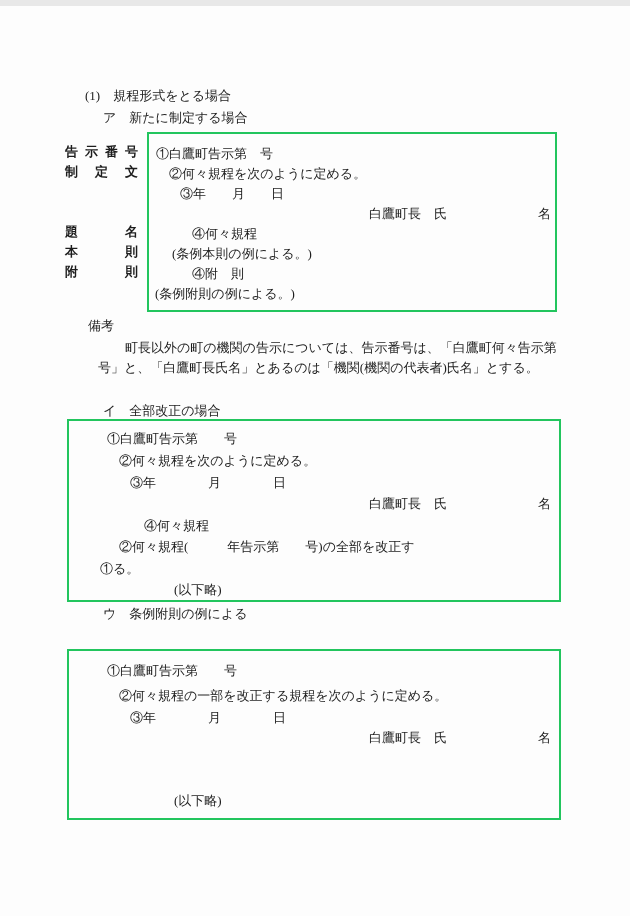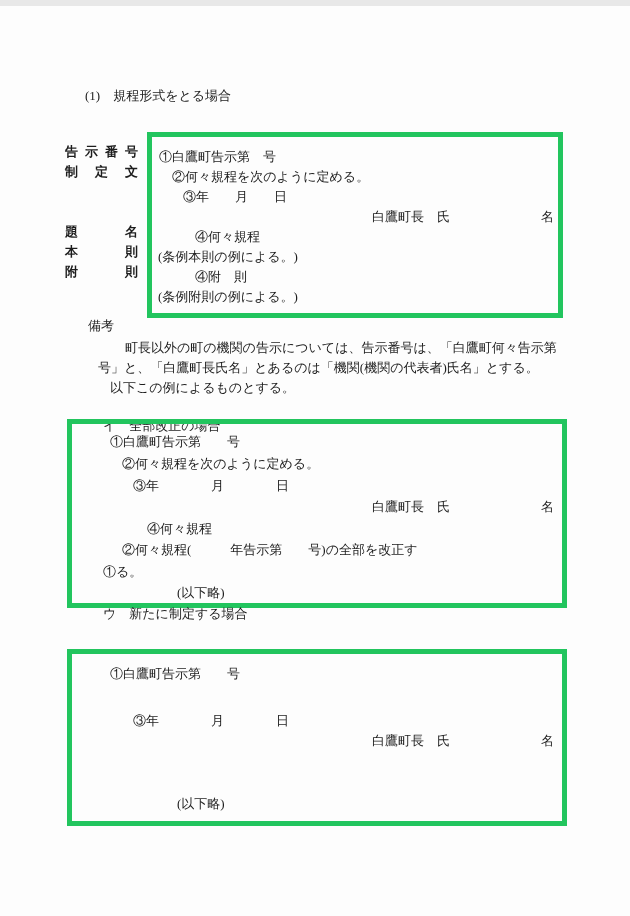--- a/index.html
+++ b/index.html
@@ -13,76 +13,77 @@
     color:#1d1d1d;
     overflow:hidden;
   }
   .t {
     position:absolute;
     white-space:pre;
     line-height:16px;
   }
   .frame {
     position:absolute;
-    border:5px solid #22c55e;
+    border:2px solid #22c55e;
   }
   .side-label {
     position:absolute;
     left:65px;
     width:73px;
     line-height:16px;
     text-align:justify;
     text-align-last:justify;
     font-weight:bold;
   }
 </style>
 </head>
 <body>
 
 <div class="page">
 
   <div class="t" style="left:85px;top:82px">(1)　規程形式をとる場合</div>
+  <div class="t" style="left:103px;top:104px">ア　新たに制定する場合</div>
 
   <div class="side-label" style="top:138px">告示番号</div>
   <div class="side-label" style="top:158px">制定文</div>
   <div class="side-label" style="top:218px">題名</div>
   <div class="side-label" style="top:238px">本則</div>
   <div class="side-label" style="top:258px">附則</div>
 
   <div class="frame" style="left:147px;top:126px;width:406px;height:176px">
     <div class="t" style="left:7px;top:12px">①白鷹町告示第　号</div>
     <div class="t" style="left:20px;top:32px">②何々規程を次のように定める。</div>
     <div class="t" style="left:31px;top:52px">③年　　月　　日</div>
     <div class="t" style="left:220px;top:72px">白鷹町長　氏　　　　　　　名</div>
     <div class="t" style="left:43px;top:92px">④何々規程</div>
-    <div class="t" style="left:6px;top:112px">(条例本則の例による。)</div>
+    <div class="t" style="left:23px;top:112px">(条例本則の例による。)</div>
     <div class="t" style="left:43px;top:132px">④附　則</div>
     <div class="t" style="left:6px;top:152px">(条例附則の例による。)</div>
   </div>
 
   <div class="t" style="left:88px;top:312px">備考</div>
   <div class="t" style="left:98px;top:354px">号」と、「白鷹町長氏名」とあるのは「機関(機関の代表者)氏名」とする。</div>
   <div class="t" style="left:125px;top:334px">町長以外の町の機関の告示については、告示番号は、「白鷹町何々告示第</div>
-  <div class="t" style="left:110px;top:374px">以下この例によるものとする。</div>
 
-  <div class="t" style="left:103px;top:412px">イ　全部改正の場合</div>
+  <div class="t" style="left:103px;top:397px">イ　全部改正の場合</div>
 
   <div class="frame" style="left:67px;top:413px;width:490px;height:179px">
     <div class="t" style="left:38px;top:10px">①白鷹町告示第　　号</div>
     <div class="t" style="left:50px;top:32px">②何々規程を次のように定める。</div>
     <div class="t" style="left:61px;top:54px">③年　　　　月　　　　日</div>
     <div class="t" style="left:300px;top:75px">白鷹町長　氏　　　　　　　名</div>
     <div class="t" style="left:75px;top:97px">④何々規程</div>
     <div class="t" style="left:50px;top:118px">②何々規程(　　　年告示第　　号)の全部を改正す</div>
     <div class="t" style="left:31px;top:140px">①る。</div>
     <div class="t" style="left:105px;top:161px">(以下略)</div>
   </div>
 
-  <div class="t" style="left:103px;top:600px">ウ　新たに制定する場合</div>
+  <div class="t" style="left:103px;top:600px">ウ　条例附則の例による</div>
 
   <div class="frame" style="left:67px;top:643px;width:490px;height:167px">
     <div class="t" style="left:38px;top:12px">①白鷹町告示第　　号</div>
+    <div class="t" style="left:50px;top:37px">②何々規程の一部を改正する規程を次のように定める。</div>
     <div class="t" style="left:61px;top:59px">③年　　　　月　　　　日</div>
     <div class="t" style="left:300px;top:79px">白鷹町長　氏　　　　　　　名</div>
     <div class="t" style="left:105px;top:142px">(以下略)</div>
   </div>
 
 </div>
 
 </body></html>

